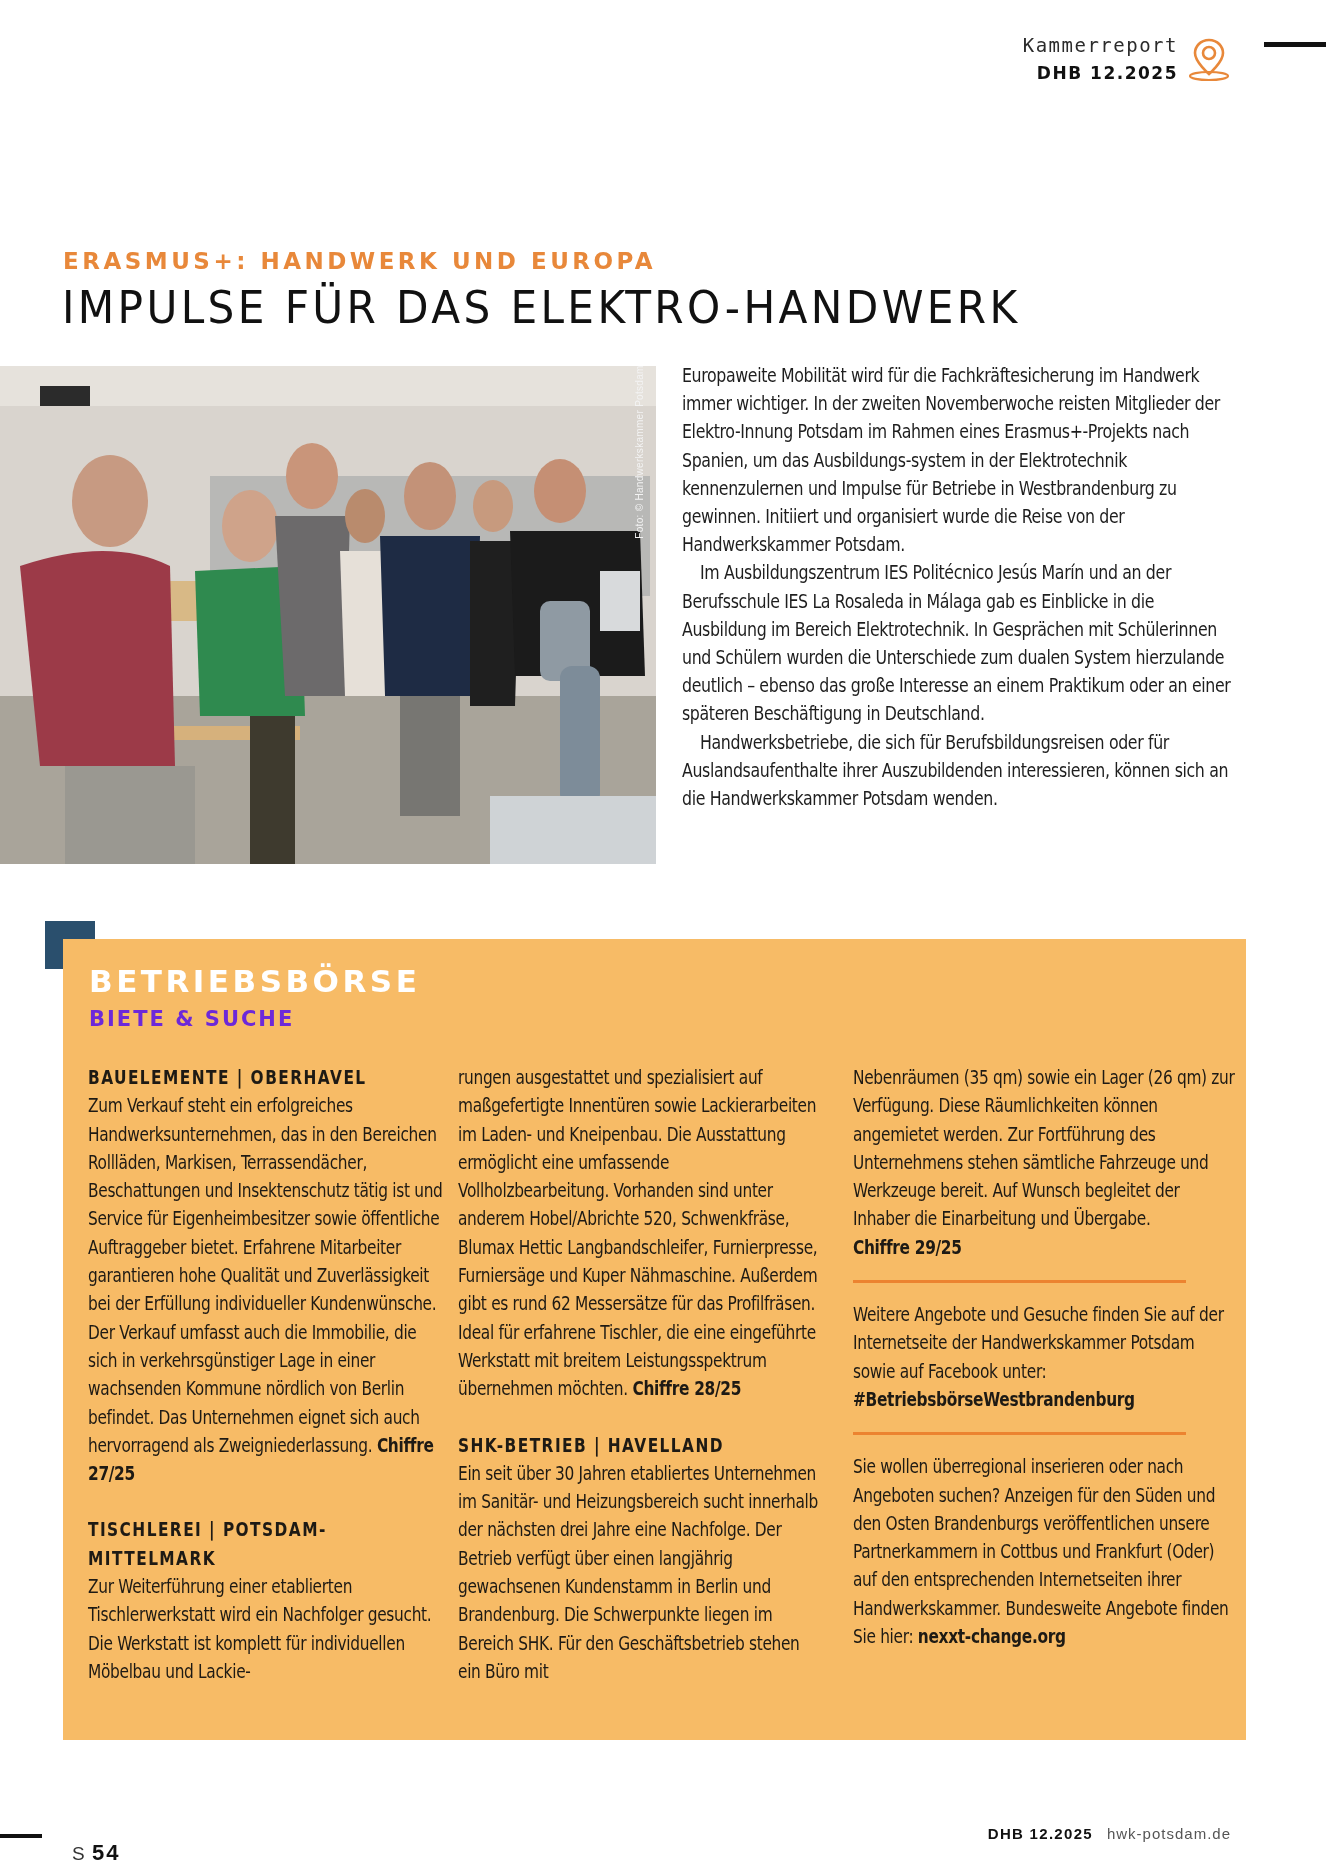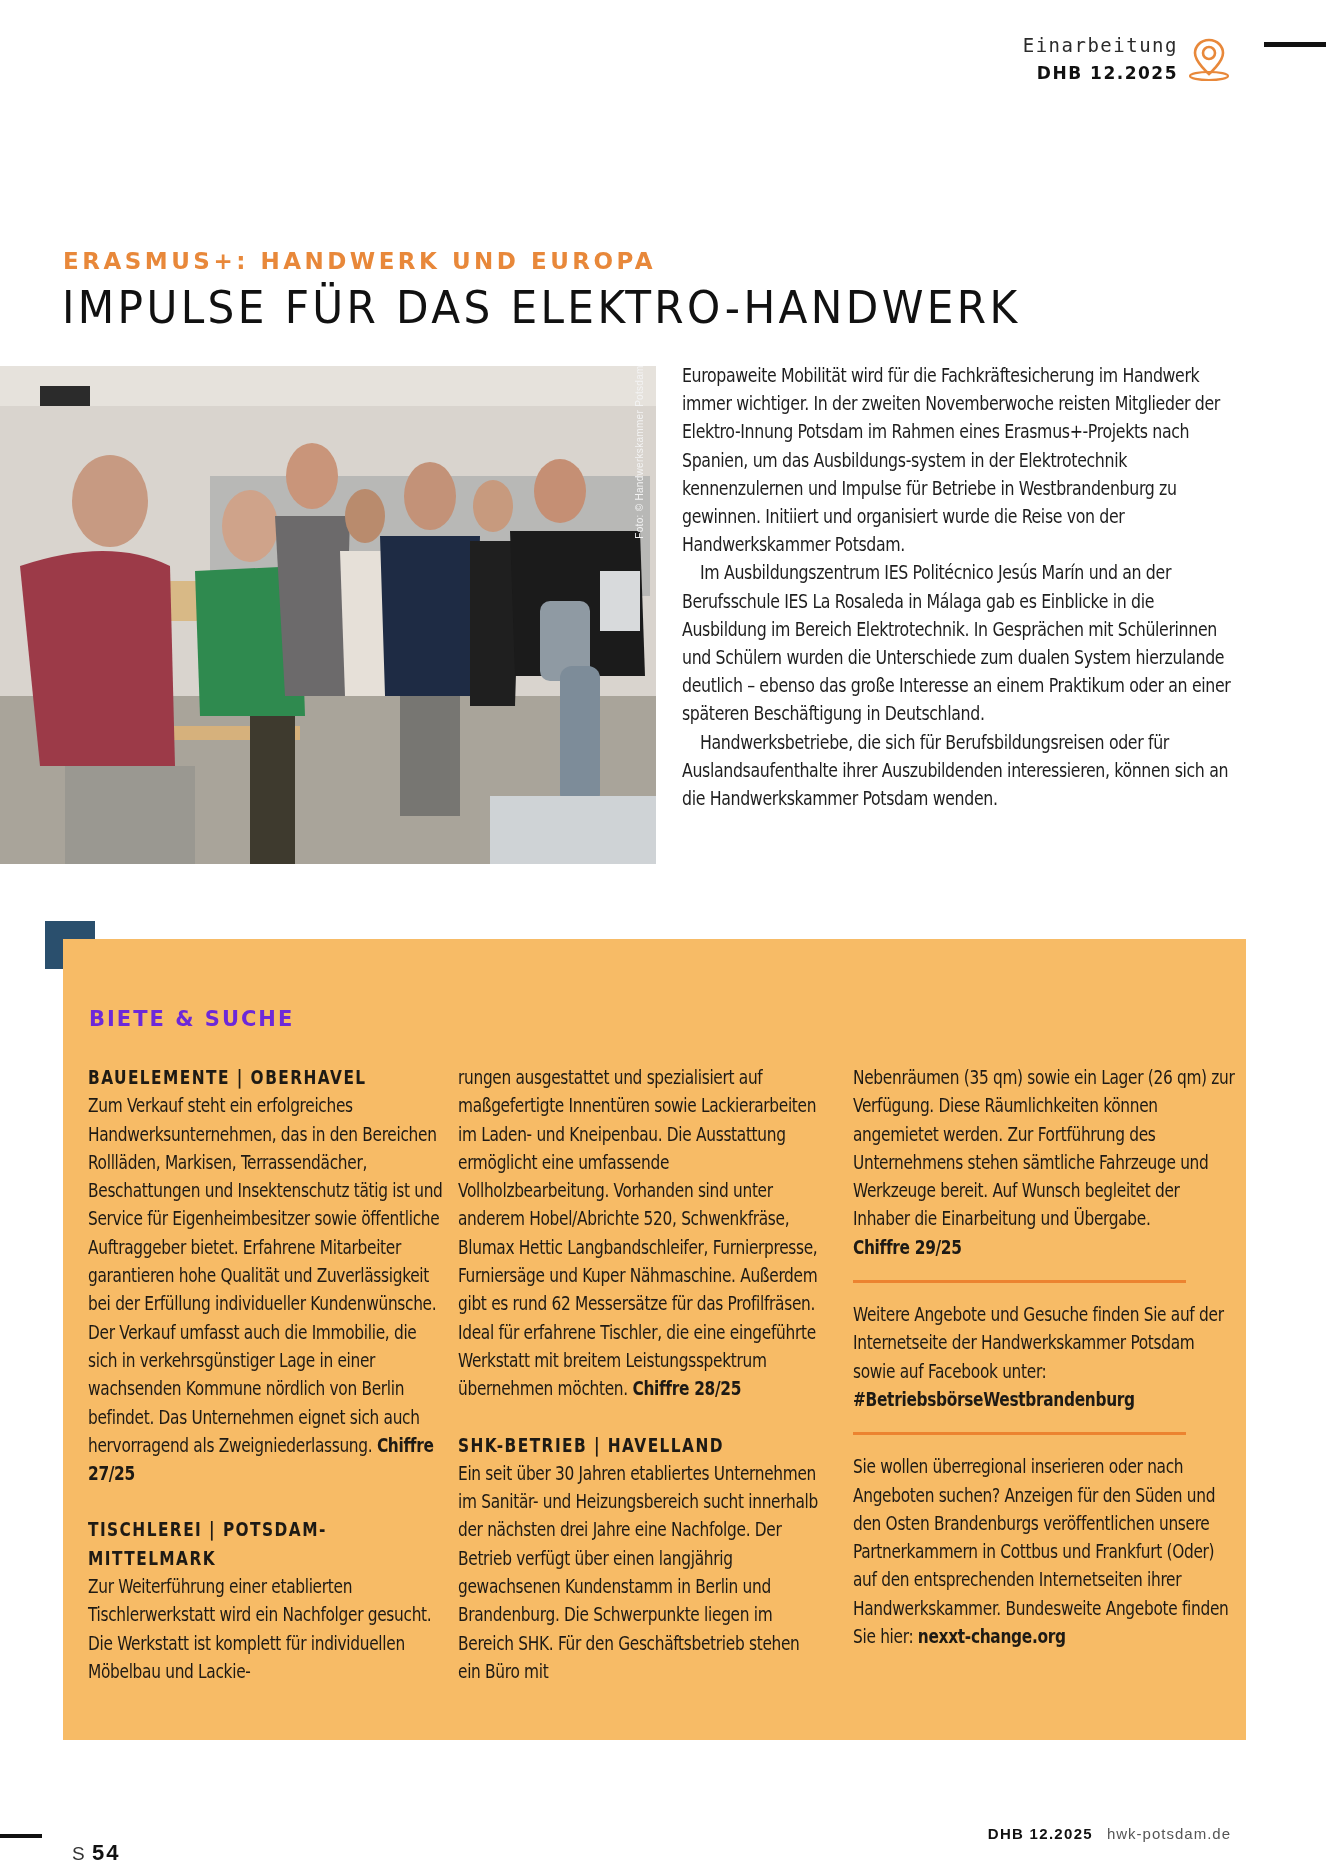--- a/index.html
+++ b/index.html
@@ -47,21 +47,21 @@
   .foot-rule { position: absolute; left: 0; top: 1834px; width: 42px; height: 4px; background: #111; }
   .foot-page { position: absolute; left: 72px; top: 1820px; font-family: Liberation Sans, sans-serif; font-size: 19px; color: #333; letter-spacing: 1px; margin-top: 20px; }
   .foot-page b { font-size: 22px; color: #111; letter-spacing: 2px; }
   .foot-right { position: absolute; right: 95px; top: 1825px; font-family: Liberation Sans, sans-serif; font-size: 15px; color: #555; letter-spacing: 1px; }
   .foot-right b { color: #111; margin-right: 14px; letter-spacing: 1.3px; }
 </style>
 </head>
 <body>
 
 <div class="hdr">
-  <div class="hdr-kicker">Einarbeitung</div>
+  <div class="hdr-kicker">Kammerreport</div>
   <div class="hdr-issue">DHB 12.2025</div>
   <div class="hdr-pin">
     <svg width="44" height="48" viewBox="0 0 44 48">
       <path d="M22 4 C13 4 8 11 8 17 C8 26 22 38 22 38 C22 38 36 26 36 17 C36 11 31 4 22 4 Z" fill="none" stroke="#e8883a" stroke-width="2.6"></path>
       <circle cx="22" cy="17" r="6" fill="none" stroke="#e8883a" stroke-width="2.6"></circle>
       <ellipse cx="22" cy="40" rx="19" ry="4" fill="none" stroke="#e8883a" stroke-width="2.2"></ellipse>
     </svg>
   </div>
   <div class="hdr-rule"></div>
 </div>
@@ -108,20 +108,21 @@
   </div>
 
 <div class="body-text">
   <p>Europaweite Mobilität wird für die Fachkräftesicherung im Handwerk immer wichtiger. In der zweiten Novemberwoche reisten Mitglieder der Elektro-Innung Potsdam im Rahmen eines Erasmus+-Projekts nach Spanien, um das Ausbildungs-system in der Elektrotechnik kennenzulernen und Impulse für Betriebe in Westbrandenburg zu gewinnen. Initiiert und organisiert wurde die Reise von der Handwerkskammer Potsdam.</p>
   <p>Im Ausbildungszentrum IES Politécnico Jesús Marín und an der Berufsschule IES La Rosaleda in Málaga gab es Einblicke in die Ausbildung im Bereich Elektrotechnik. In Gesprächen mit Schülerinnen und Schülern wurden die Unterschiede zum dualen System hierzulande deutlich – ebenso das große Interesse an einem Praktikum oder an einer späteren Beschäftigung in Deutschland.</p>
   <p>Handwerksbetriebe, die sich für Berufsbildungsreisen oder für Auslandsaufenthalte ihrer Auszubildenden interessieren, können sich an die Handwerkskammer Potsdam wenden.</p>
 </div>
 
 <div class="corner"></div>
 <div class="box">
+  <div class="box-title">BETRIEBSBÖRSE</div>
   <div class="box-sub">BIETE &amp; SUCHE</div>
 
   <div class="col col1">
     <div class="ad-block">
       <div class="ad-head">BAUELEMENTE | OBERHAVEL</div>
       <span>Zum Verkauf steht ein erfolgreiches Handwerksunternehmen, das in den Bereichen Rollläden, Markisen, Terrassendächer, Beschattungen und Insektenschutz tätig ist und Service für Eigenheimbesitzer sowie öffentliche Auftraggeber bietet. Erfahrene Mitarbeiter garantieren hohe Qualität und Zuverlässigkeit bei der Erfüllung individueller Kundenwünsche. Der Verkauf umfasst auch die Immobilie, die sich in verkehrsgünstiger Lage in einer wachsenden Kommune nördlich von Berlin befindet. Das Unternehmen eignet sich auch hervorragend als Zweigniederlassung.</span>
       <span class="chiffre">Chiffre 27/25</span>
     </div>
     <div class="ad-block">
       <div class="ad-head">TISCHLEREI | POTSDAM-MITTELMARK</div>

